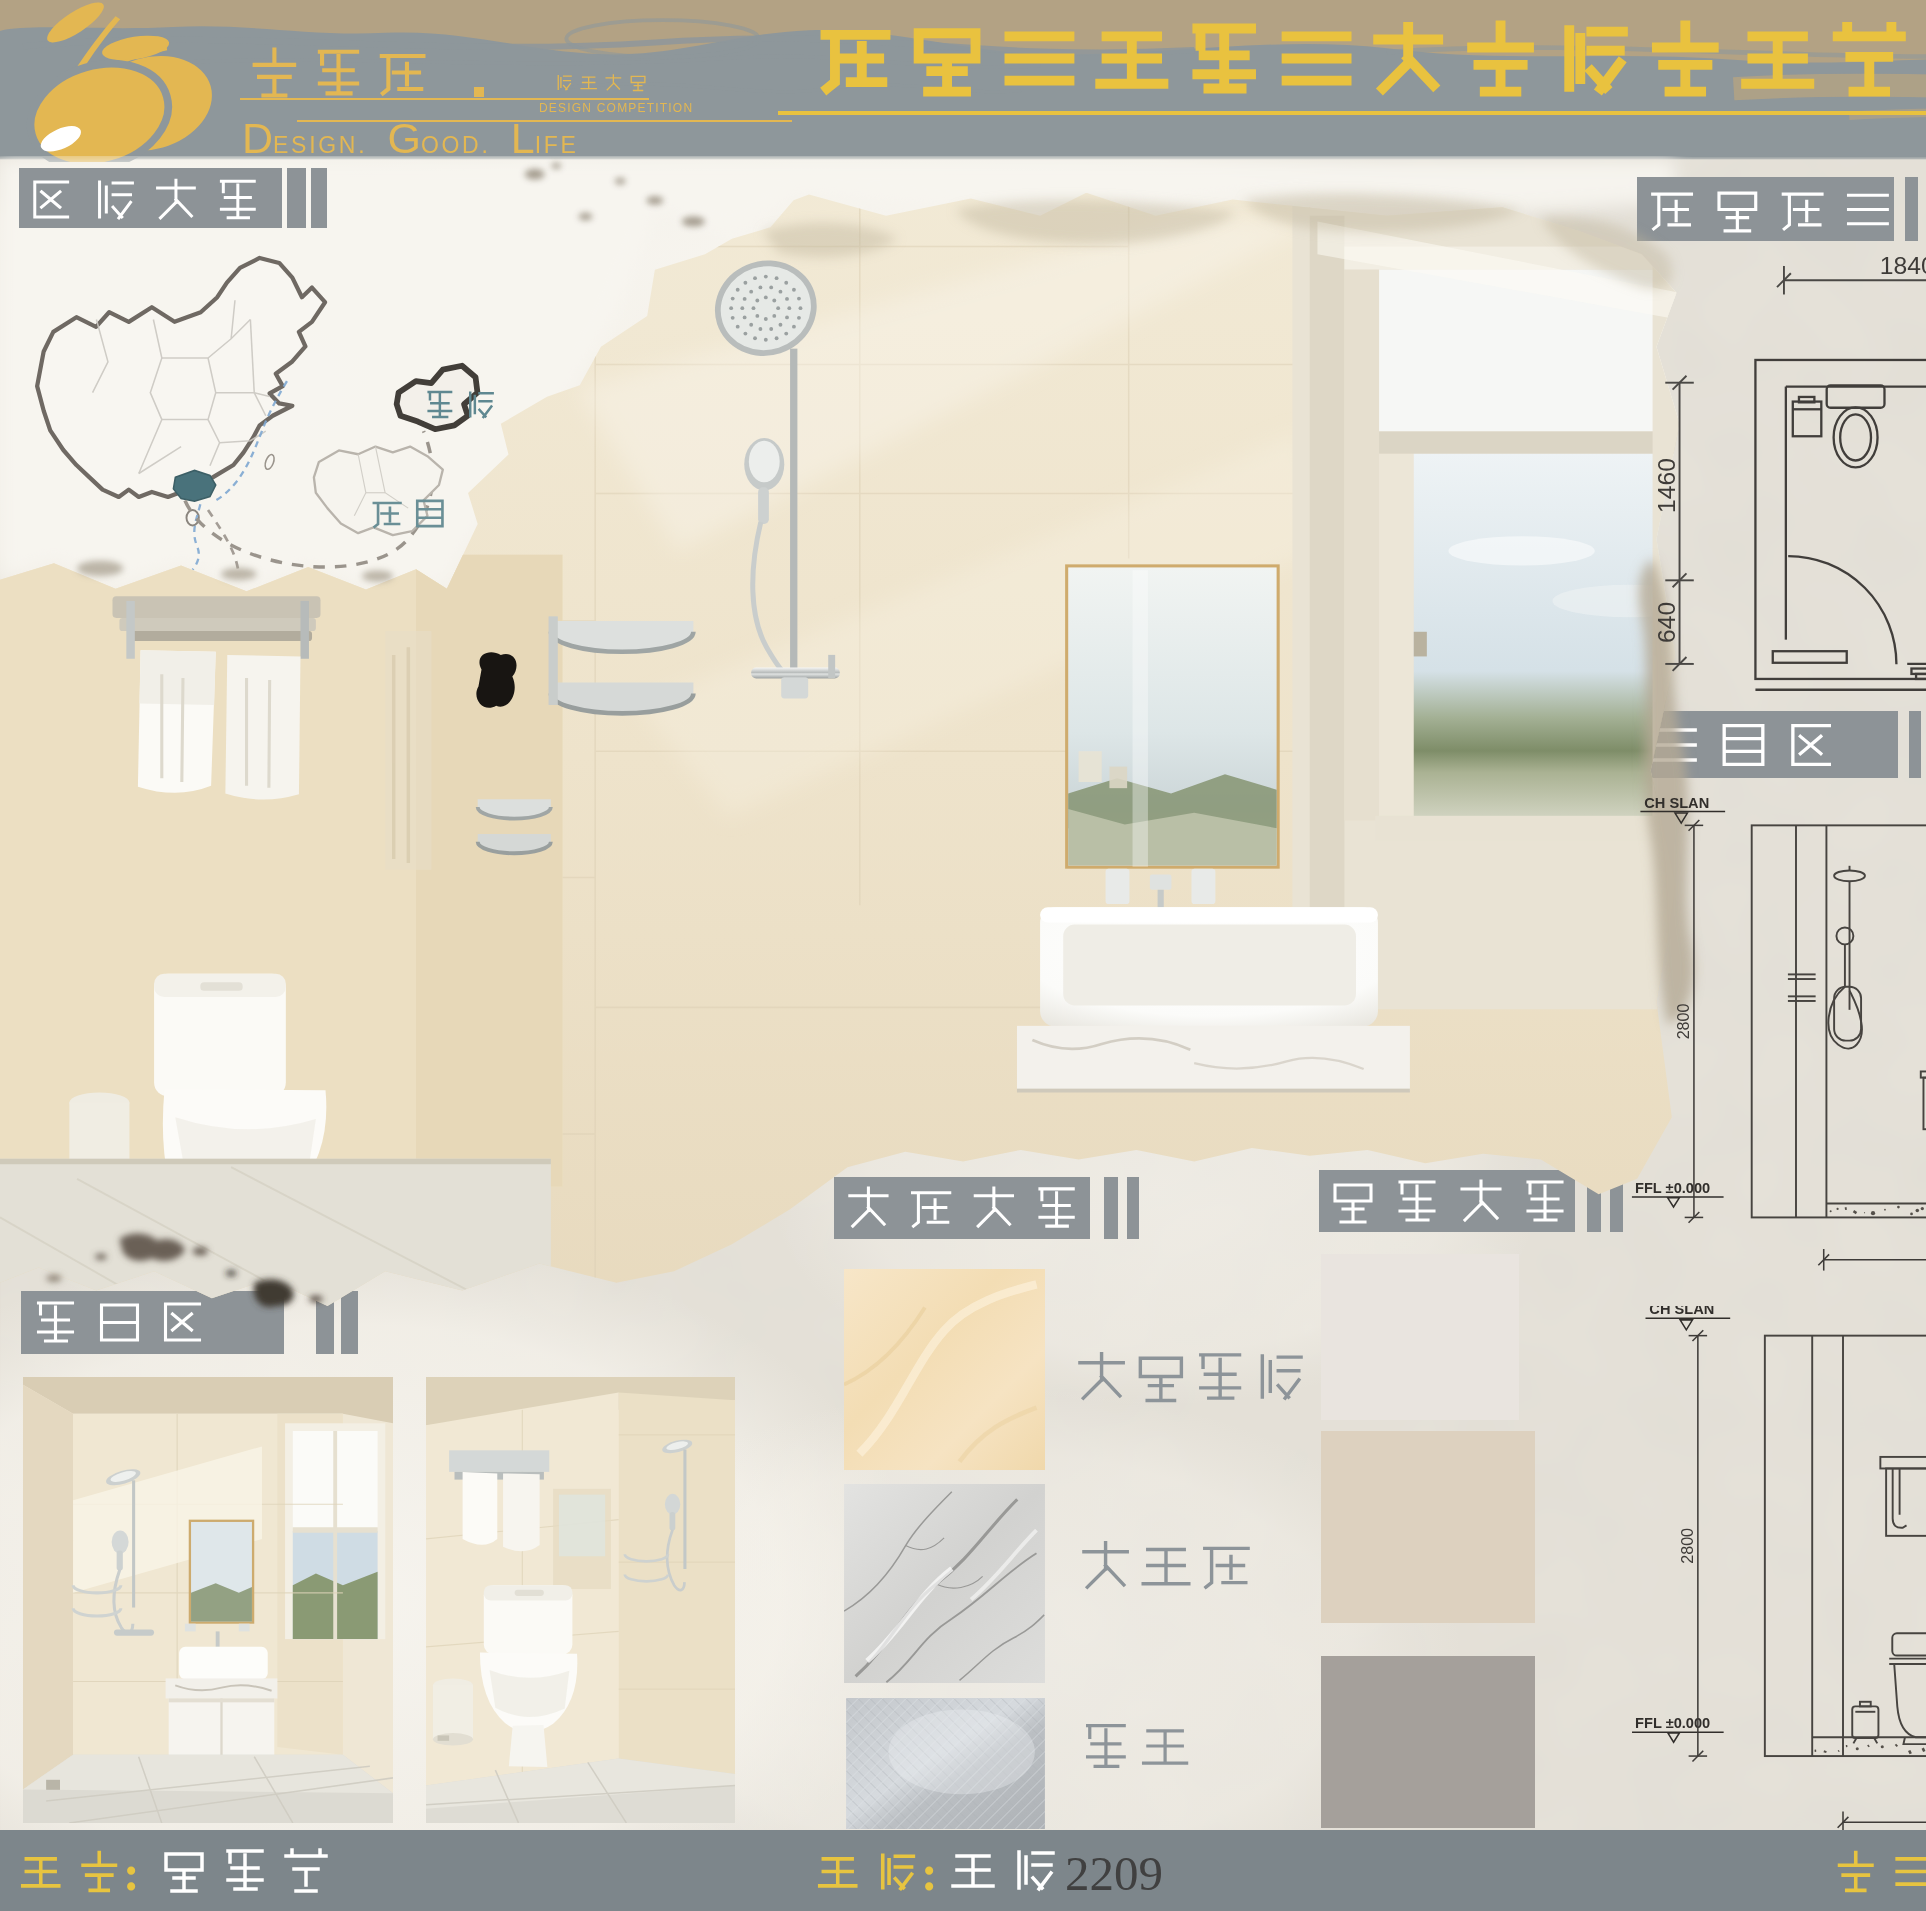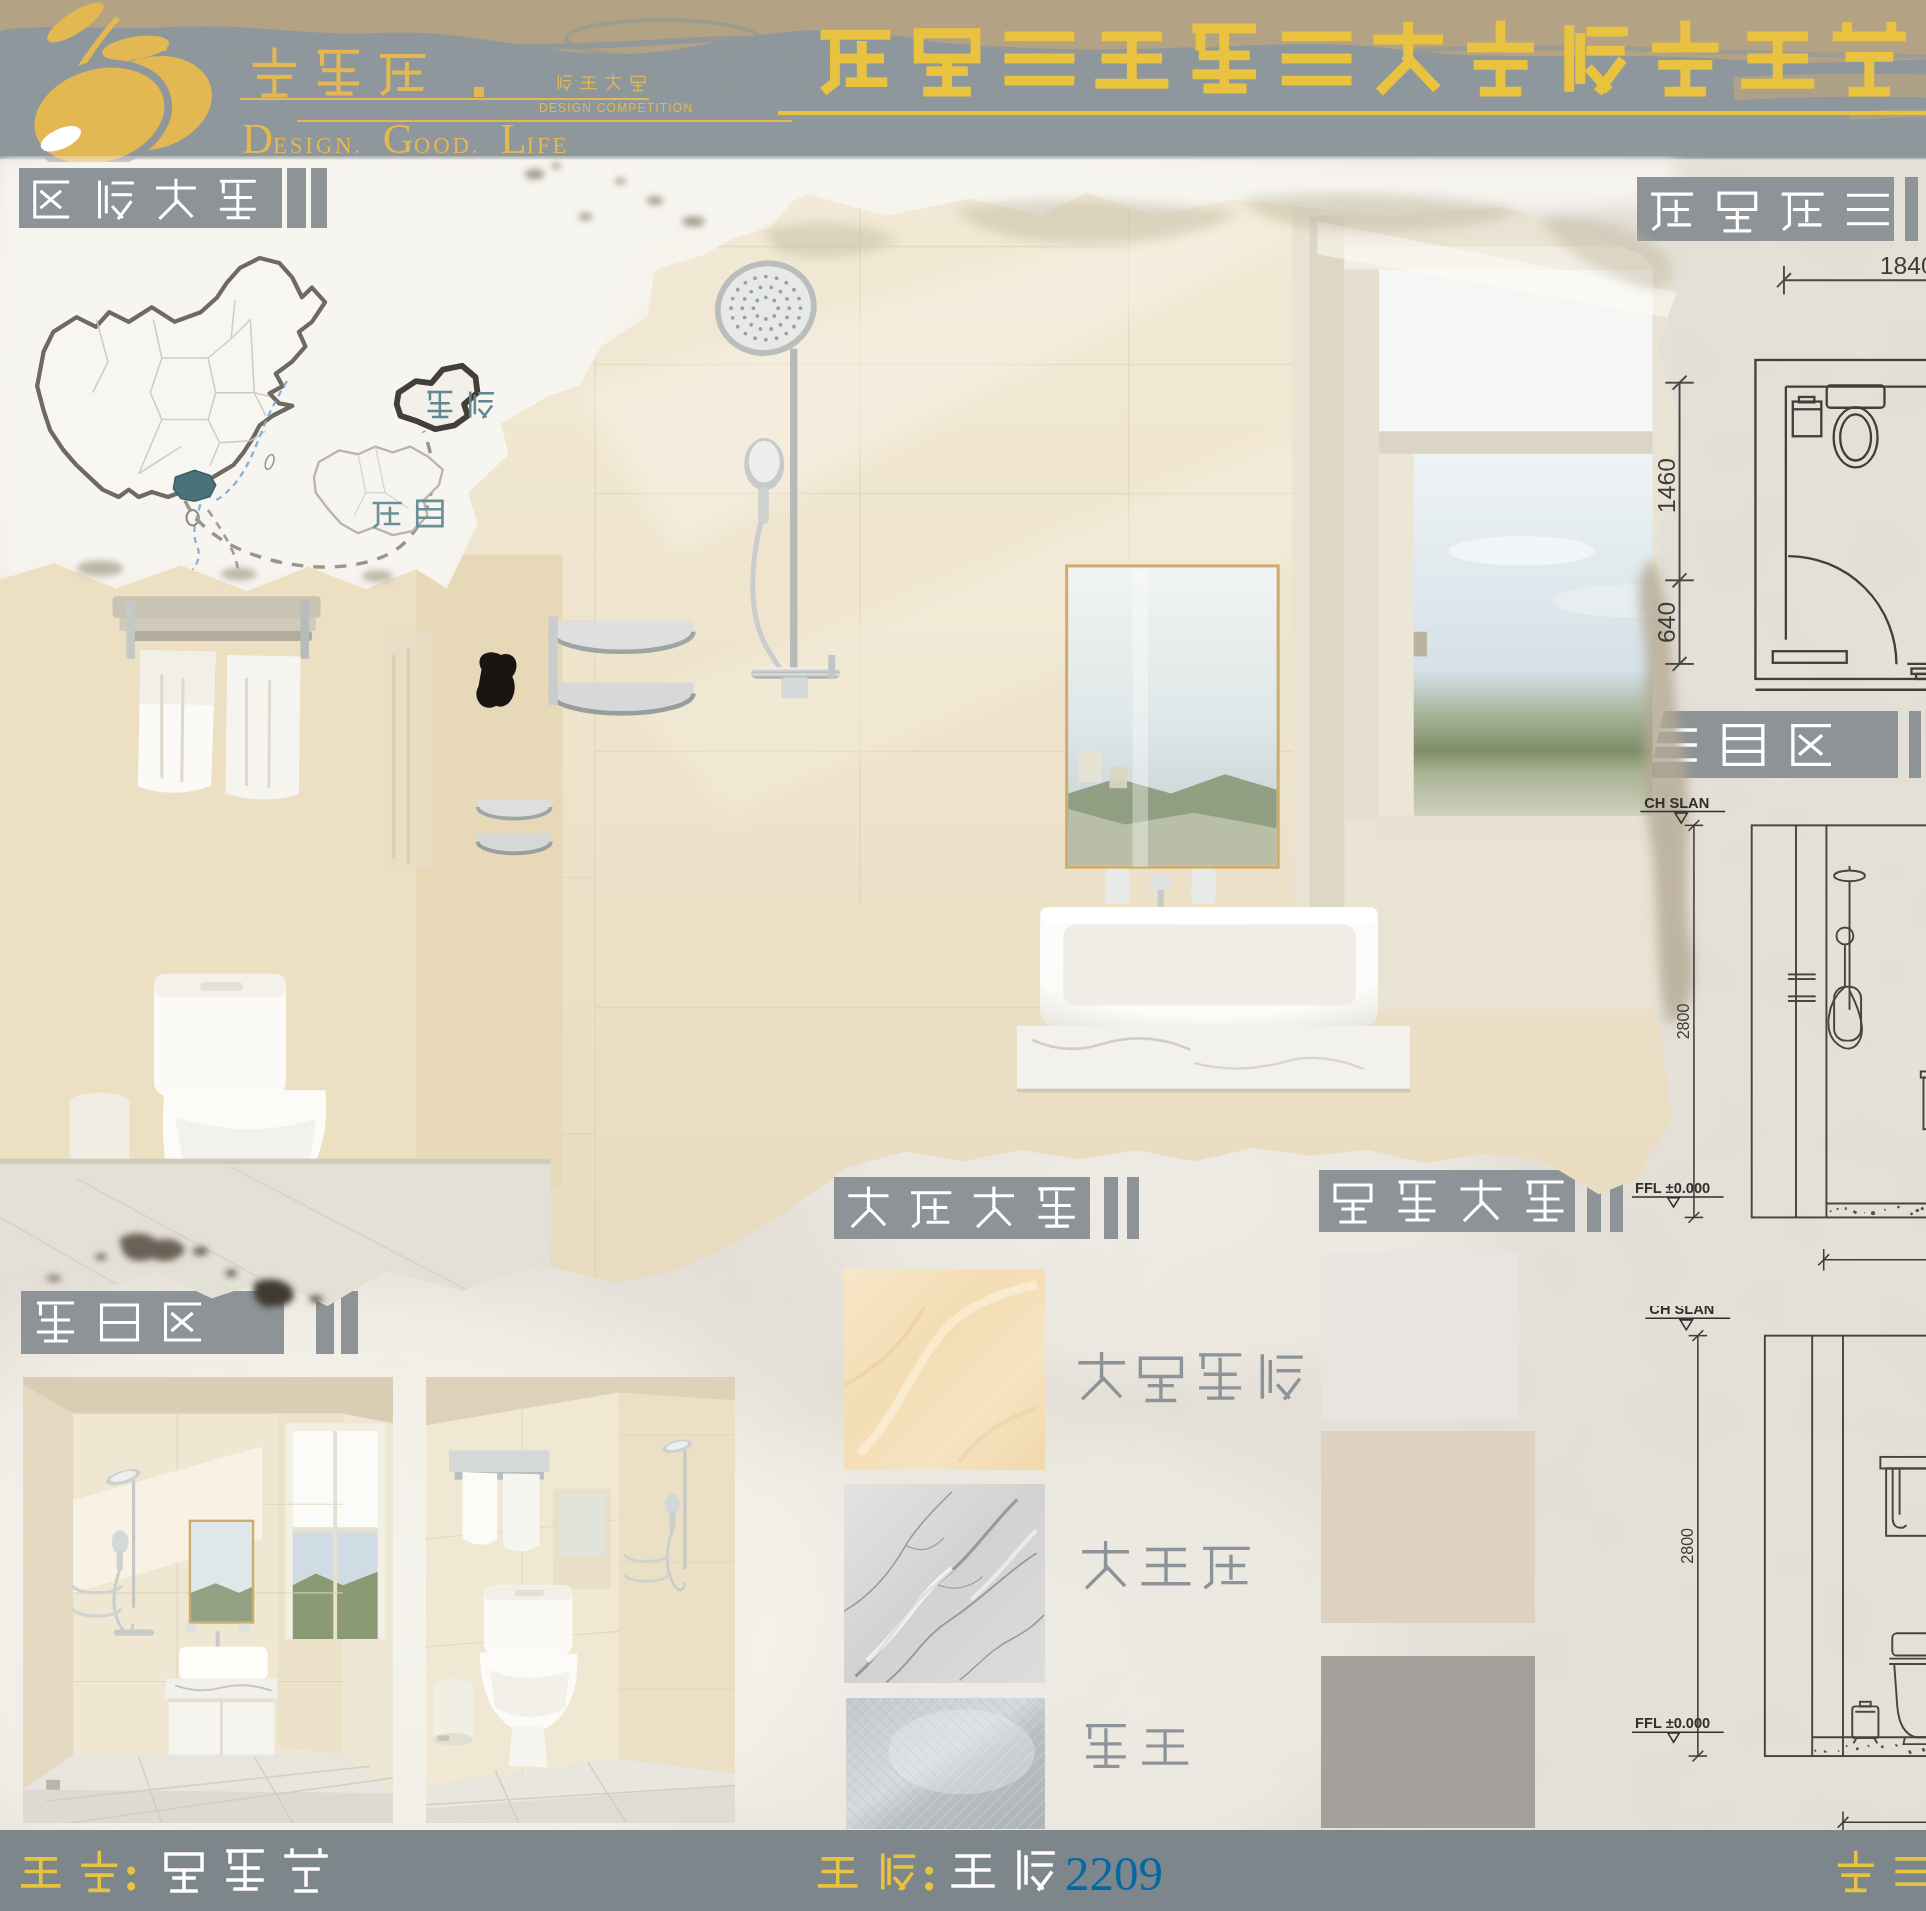--- a/index.html
+++ b/index.html
@@ -137,21 +137,21 @@
 <div style="position:absolute;left:474px;top:87px;width:9.6px;height:9.6px;background:#e3b752;"></div>
 <svg style="position:absolute;left:554px;top:73px;" width="94" height="19" viewBox="0 0 490 100" fill="none" stroke="#e3b752" stroke-width="7.0" stroke-linecap="square">
     <use href="#k7" x="0"></use>
     <use href="#k2" x="130"></use>
     <use href="#k3" x="260"></use>
     <use href="#k9" x="390"></use>
   </svg>
 <div style="position:absolute;left:240px;top:98px;width:409px;height:1.5px;background:#e3b752;"></div>
 <div class="abs" style="left:539px;top:101px;font-size:12px;letter-spacing:1.2px;color:#e3b752;font-family:'Liberation Sans',sans-serif;">DESIGN COMPETITION</div>
 <div style="position:absolute;left:297px;top:120px;width:495px;height:1.9px;background:#e3b752;"></div>
-<div class="abs" style="left:242px;top:114px;width:366px;height:46px;color:#e3b752;font-family:Liberation Serif, serif;white-space:nowrap;">
+<div class="abs" style="left:242px;top:114px;width:366px;height:46px;color:#e3b752;font-family:Liberation Sans, sans-serif;white-space:nowrap;">
 <span style="font-size:43px;">D</span><span style="font-size:23px;letter-spacing:2.7px;">ESIGN.</span>
 <span style="font-size:43px;margin-left:18.5px;">G</span><span style="font-size:23px;letter-spacing:2.7px;">OOD.</span>
 <span style="font-size:43px;margin-left:18.5px;">L</span><span style="font-size:23px;letter-spacing:2.7px;">IFE</span>
 </div>
 
 <svg class="abs" style="left:0;top:156px" width="1772" height="485" viewBox="0 0 4600 1260">
 <filter id="wbl">
       <feGaussianBlur stdDeviation="22"></feGaussianBlur>
     </filter>
 <g filter="url(#wbl)">
@@ -920,18 +920,18 @@
   </svg>
 <svg style="position:absolute;left:815px;top:1849px;" width="104" height="45" viewBox="0 0 230 100" fill="none" stroke="#e7c440" stroke-width="8.0" stroke-linecap="square">
     <use href="#k2" x="0"></use>
     <use href="#k7" x="130"></use>
   </svg>
 <div class="abs" style="left:921px;top:1844px;font-size:50px;font-weight:bold;color:#e7c440;font-family:'Liberation Serif',serif;">:</div>
 <svg style="position:absolute;left:948px;top:1845px;" width="111" height="50" viewBox="0 0 222 100" fill="none" stroke="#ffffff" stroke-width="7.0" stroke-linecap="square">
     <use href="#k2" x="0"></use>
     <use href="#k7" x="122"></use>
   </svg>
-<div class="abs" style="left:1065px;top:1845px;font-size:49px;color:#0369a1;font-family:'Liberation Serif',serif;">2209</div>
+<div class="abs" style="left:1065px;top:1845px;font-size:49px;color:#404040;font-family:'Liberation Serif',serif;">2209</div>
 <svg style="position:absolute;left:1833px;top:1849px;" width="104" height="45" viewBox="0 0 230 100" fill="none" stroke="#e7c440" stroke-width="8.0" stroke-linecap="square">
     <use href="#k6" x="0"></use>
     <use href="#k5" x="130"></use>
   </svg>
 
 
 </body></html>

